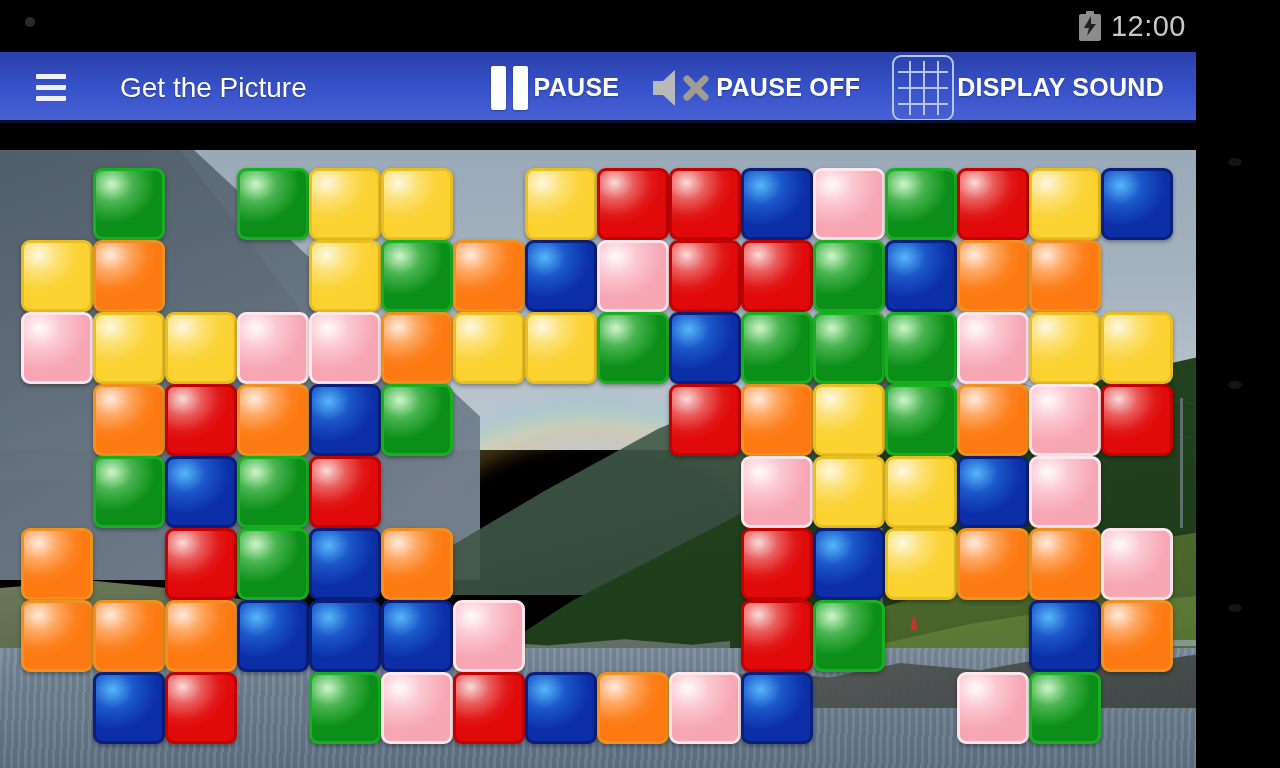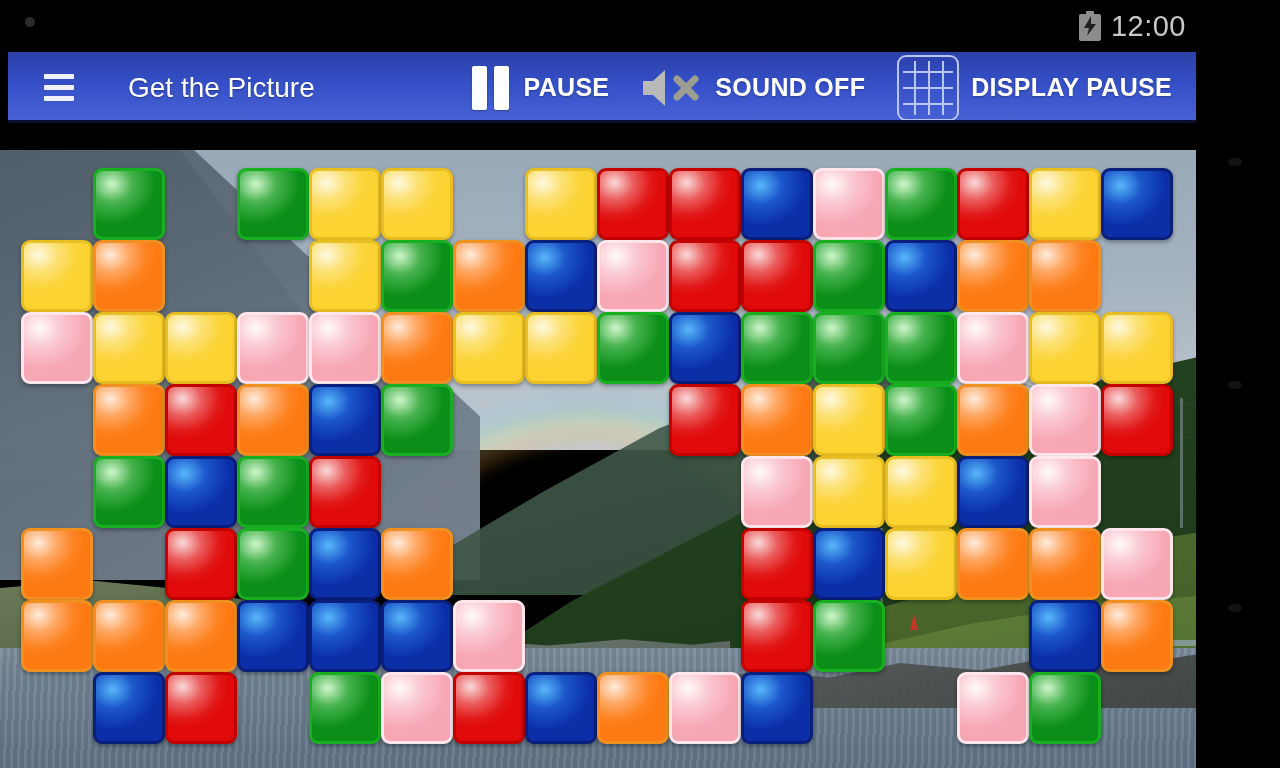--- a/index.html
+++ b/index.html
@@ -18,36 +18,36 @@
   .battery { position:relative; width:22px; height:30px; }
   .battery .cap { position:absolute; left:7px; top:0; width:8px; height:4px;
     background:#8c8c8c; border-radius:1px 1px 0 0; }
   .battery .body { position:absolute; left:0; top:3px; width:22px; height:27px;
     background:#8c8c8c; border-radius:2px; overflow:hidden; }
   .battery .bolt { position:absolute; left:3px; top:5px; width:16px; height:20px; }
   .clock { color:#c8c8c8; font-size:29px; letter-spacing:.5px;
     font-family:"Liberation Sans", sans-serif; }
 
   
-  #appbar { position:absolute; left:8px; top:52px; width:1196px; height:71px;
+  #appbar { position:absolute; left:0; top:52px; width:1196px; height:71px;
     background:linear-gradient(180deg,#2b3fa8 0%,#3550c7 45%,#4a62d6 100%);
     display:flex; align-items:center; }
   #appbar::after { content:""; position:absolute; left:0; bottom:0; width:100%; height:3px;
     background:#0b1030; }
 
   .menu-btn { width:46px; height:46px; margin-left:28px; display:flex;
     flex-direction:column; justify-content:center; align-items:center; gap:6px; cursor:pointer; }
   .menu-btn span { display:block; width:30px; height:5px; background:#eef0fb; border-radius:1px; }
 
   #app-title { color:#fff; font-size:28px; margin-left:46px; white-space:nowrap;
     text-shadow:0 1px 2px rgba(0,0,0,.35); }
 
   .bar-actions { margin-left:auto; display:flex; align-items:center; height:100%;
     padding-right:16px; gap:0; }
-  .action { display:flex; align-items:center; gap:12px; padding:0 16px; cursor:pointer; height:100%; }
+  .action { display:flex; align-items:center; gap:3px; padding:0 16px; cursor:pointer; height:100%; }
   .action .label { color:#fff; font-size:25px; font-weight:bold; white-space:nowrap;
     letter-spacing:.3px; text-shadow:0 1px 2px rgba(0,0,0,.3); }
 
   .pause-icon { width:42px; height:44px; display:flex; gap:7px; align-items:center;
     justify-content:center; }
   .pause-icon i { display:block; width:15px; height:44px; background:#fff; border-radius:2px;
     box-shadow:0 1px 2px rgba(0,0,0,.3); }
 
   .sound-icon { position:relative; width:62px; height:44px; }
   .sound-icon svg { position:absolute; left:0; top:0; }
@@ -186,33 +186,33 @@
       <div class="action">
         <div class="sound-icon">
           <svg width="62" height="44" viewBox="0 0 62 44" aria-hidden="true">
             <polygon points="2,15 12,15 24,4 24,40 12,29 2,29" fill="#b9b9b9"></polygon>
             <g stroke="#9d9d91" stroke-width="7" stroke-linecap="round">
               <line x1="36" y1="13" x2="54" y2="31"></line>
               <line x1="54" y1="13" x2="36" y2="31"></line>
             </g>
           </svg>
         </div>
-        <div class="label">SOUND OFF</div>
+        <div class="label">PAUSE OFF</div>
       </div>
 
       <div class="action">
         <div class="grid-icon">
           <i class="v" style="left:15px"></i>
             <i class="v" style="left:29px"></i>
             <i class="v" style="left:43px"></i>
           <i class="h" style="top:14px"></i>
             <i class="h" style="top:30px"></i>
             <i class="h" style="top:46px"></i>
         </div>
-        <div class="label">DISPLAY PAUSE</div>
+        <div class="label">DISPLAY SOUND</div>
       </div>
 
     </div>
   </div>
 
   <div id="field">
     <div id="photo">
       <div class="ph sky"></div>
       <div class="ph rainbow"></div>
       <div class="ph mtn-left"></div>

